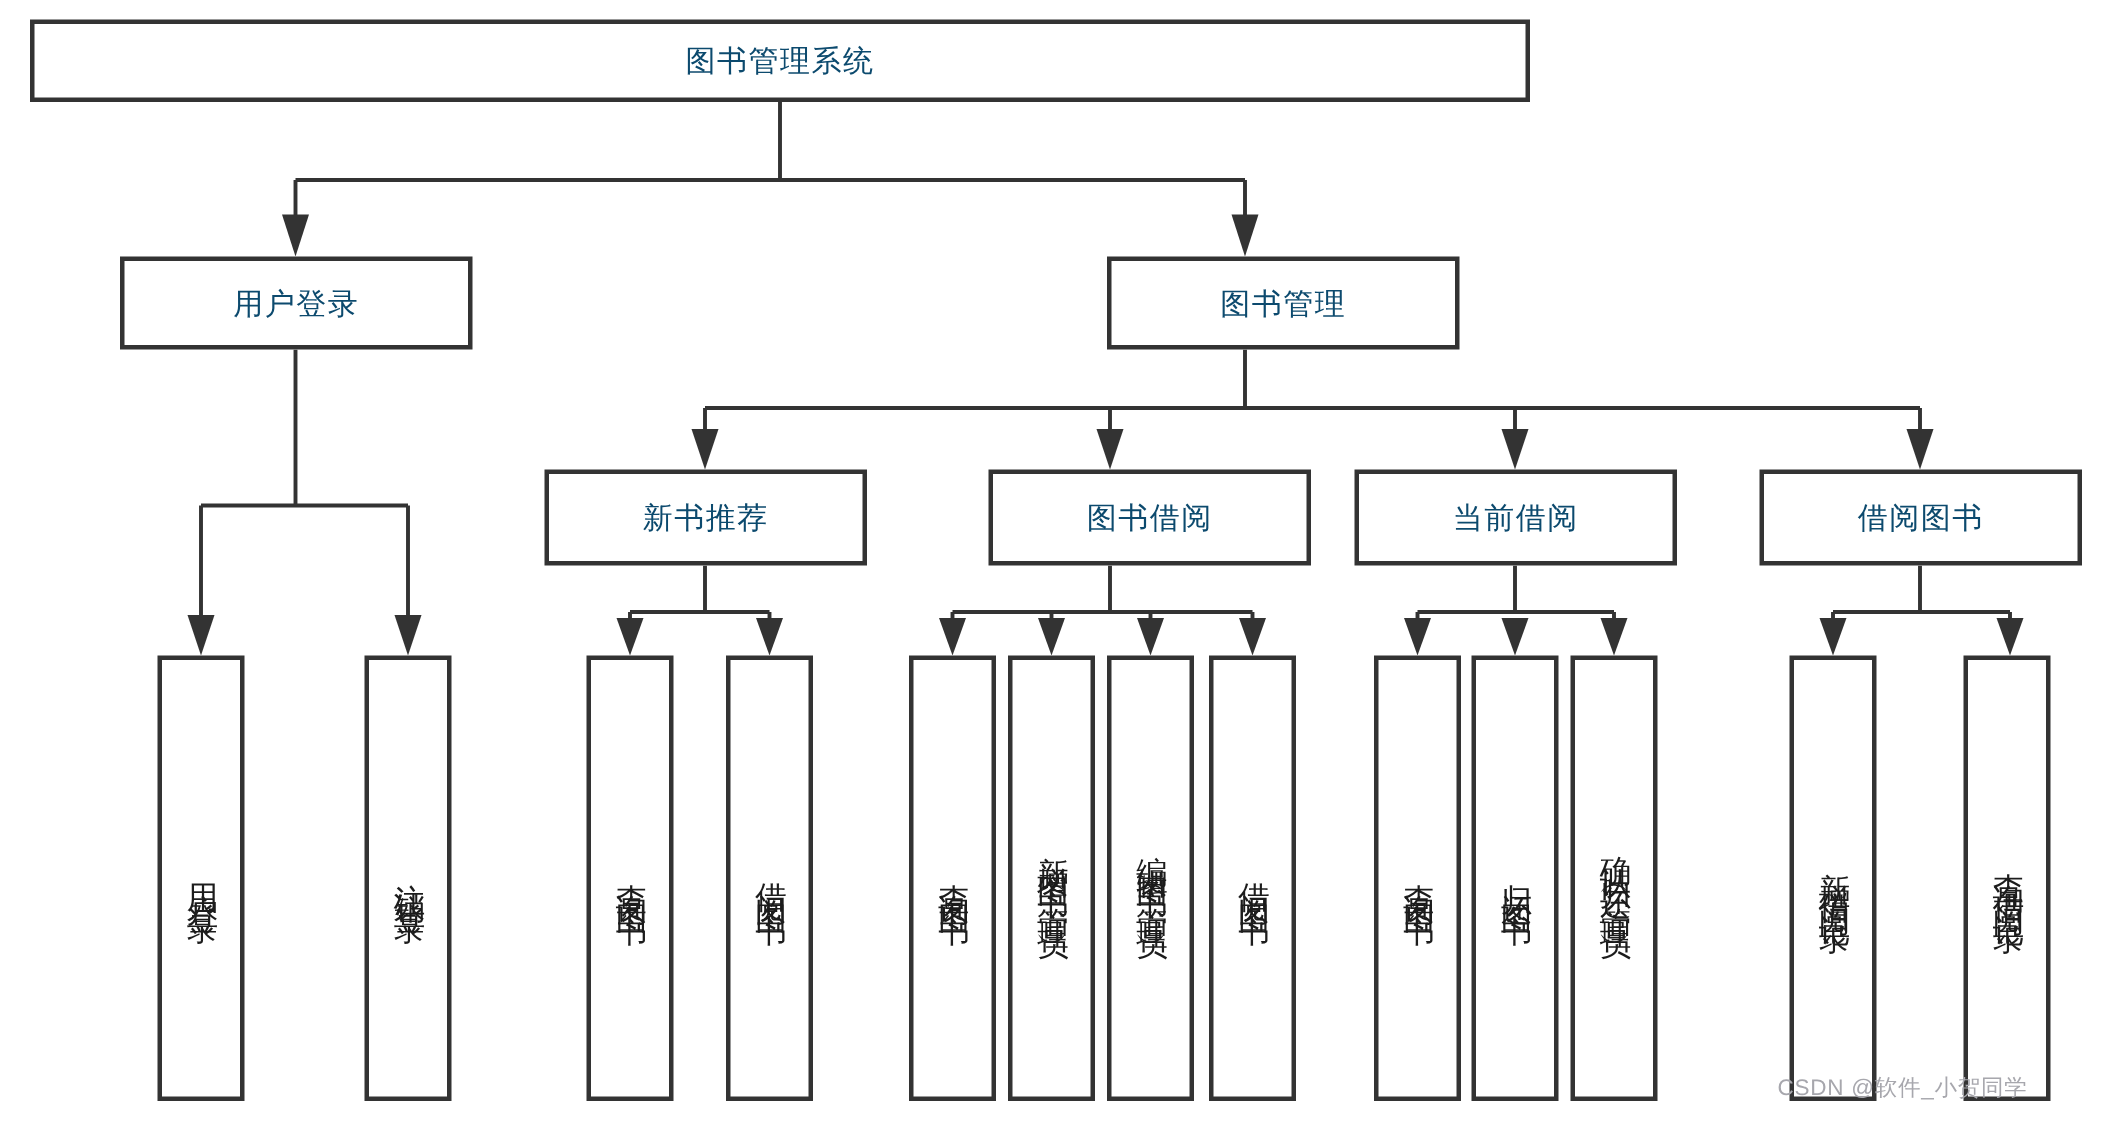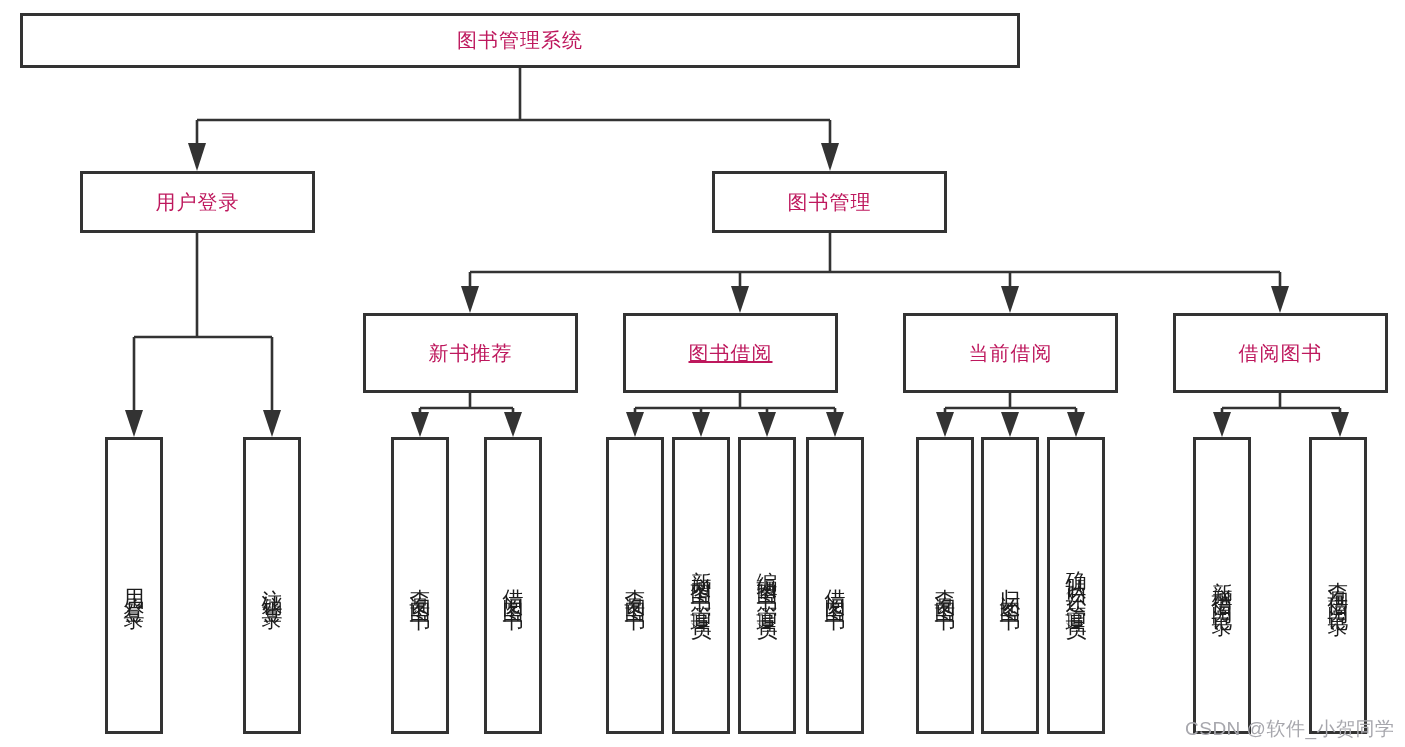--- a/index.html
+++ b/index.html
@@ -19,35 +19,35 @@
     position: absolute;
     left: 0; top: 0;
     width: 1405px;
     height: 747px;
   }
   .node {
     position: absolute;
     box-sizing: border-box;
     background: #ffffff;
     border: 3px solid #333333;
-    color: #be185d;
+    color: #0c4a6e;
     display: flex;
     align-items: center;
     justify-content: center;
     font-size: 20px;
     letter-spacing: 1px;
     white-space: nowrap;
   }
   .node.root   { left: 20px;  top: 13px;  width: 1000px; height: 55px; }
   .node.l2     { top: 171px; width: 235px; height: 62px; }
   .node.l2.a   { left: 80px; }
-  .node.l2.b   { left: 712px; }
-  .node.l3     { top: 313px; width: 215px; height: 80px; }
+  .node.l2.b   { left: 738px; }
+  .node.l3     { top: 313px; width: 215px; height: 64px; }
   .node.l3.c1  { left: 363px; }
-  .node.l3.c2  { left: 623px; text-decoration: underline; }
+  .node.l3.c2  { left: 659px; }
   .node.l3.c3  { left: 903px; font-family: Liberation Serif, serif; }
   .node.l3.c4  { left: 1173px; }
   .leaf {
     position: absolute;
     box-sizing: border-box;
     top: 437px;
     width: 58px;
     height: 297px;
     background: #ffffff;
     border: 3px solid #333333;
@@ -57,21 +57,21 @@
     text-align: center;
     line-height: 52px;
     font-size: 21px;
     letter-spacing: 7px;
     overflow: hidden;
   }
   .watermark {
     position: absolute;
     left: 1185px;
     top: 716px;
-    font-size: 19px;
+    font-size: 15px;
     color: #a7a7ad;
     letter-spacing: 0.5px;
     white-space: nowrap;
     z-index: 5;
   }
   svg path { stroke: #333333; stroke-width: 2.6; fill: none; }
   svg polygon { fill: #333333; stroke: none; }
 </style>
 </head>
 <body>

